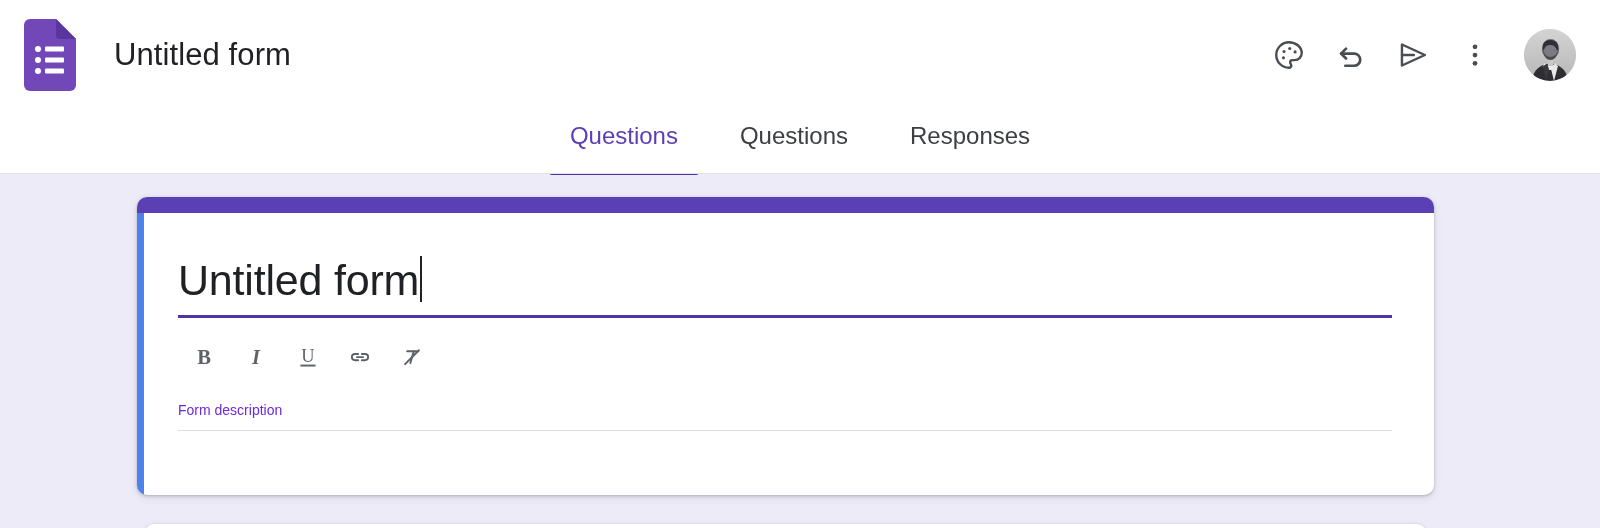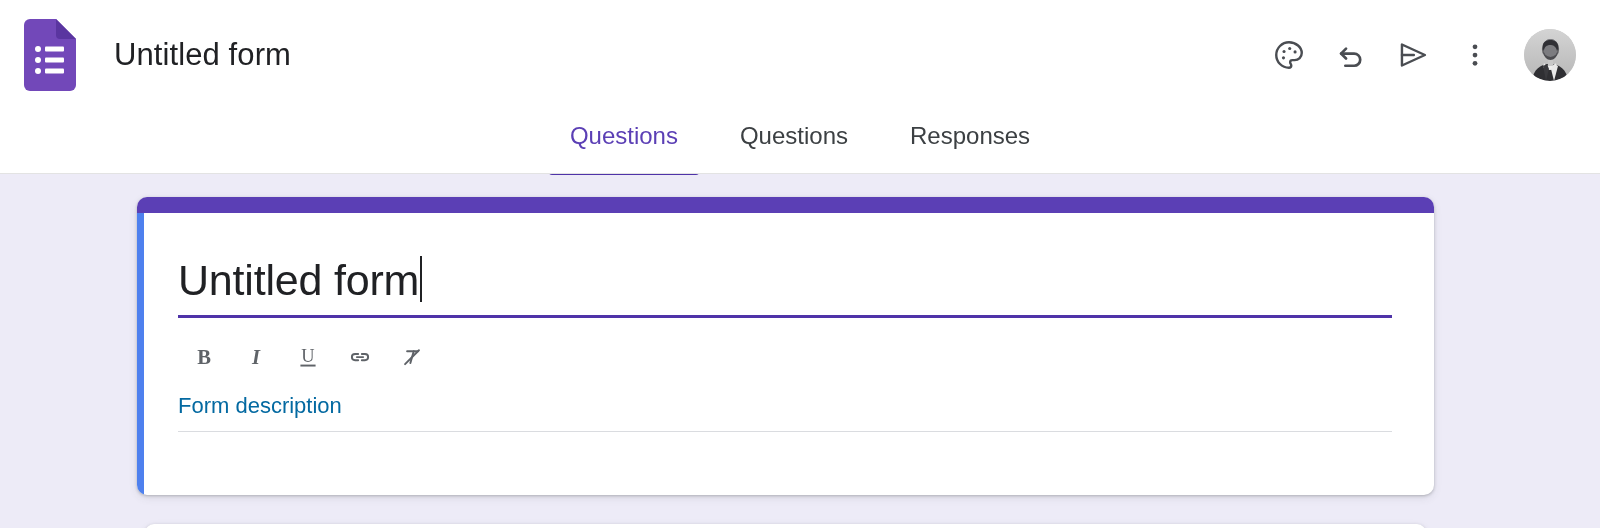--- a/index.html
+++ b/index.html
@@ -153,23 +153,23 @@
     gap: 0px;
   }
   .fmt-btn {
     width: 52px; height: 46px;
     display: flex; align-items: center; justify-content: center;
     background: transparent; border: none; cursor: pointer;
     color: #5F6368;
   }
   .fmt-btn svg { display: block; }
   .desc-field {
-    margin-top: 13px;
-    font-size: 22px;
-    color: #0369a1;
+    margin-top: 22px;
+    font-size: 14px;
+    color: #6d28d9;
     cursor: text;
     padding-bottom: 12px;
     white-space: nowrap;
   }
   .desc-underline {
     height: 1px;
     background: #DADCE0;
     width: 100%;
   }
 

